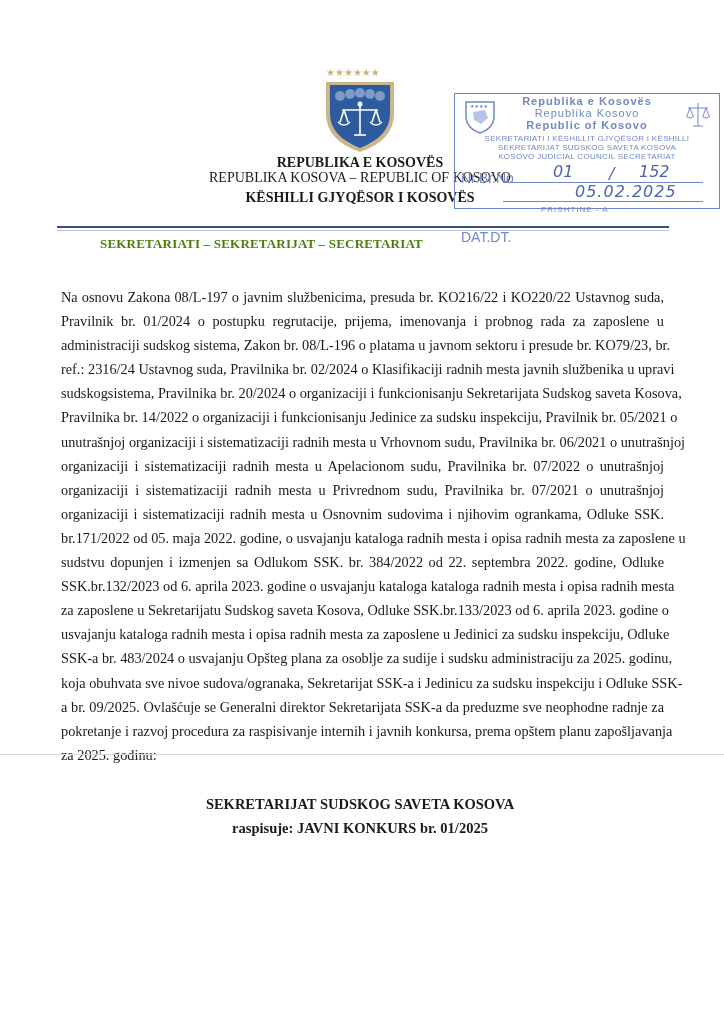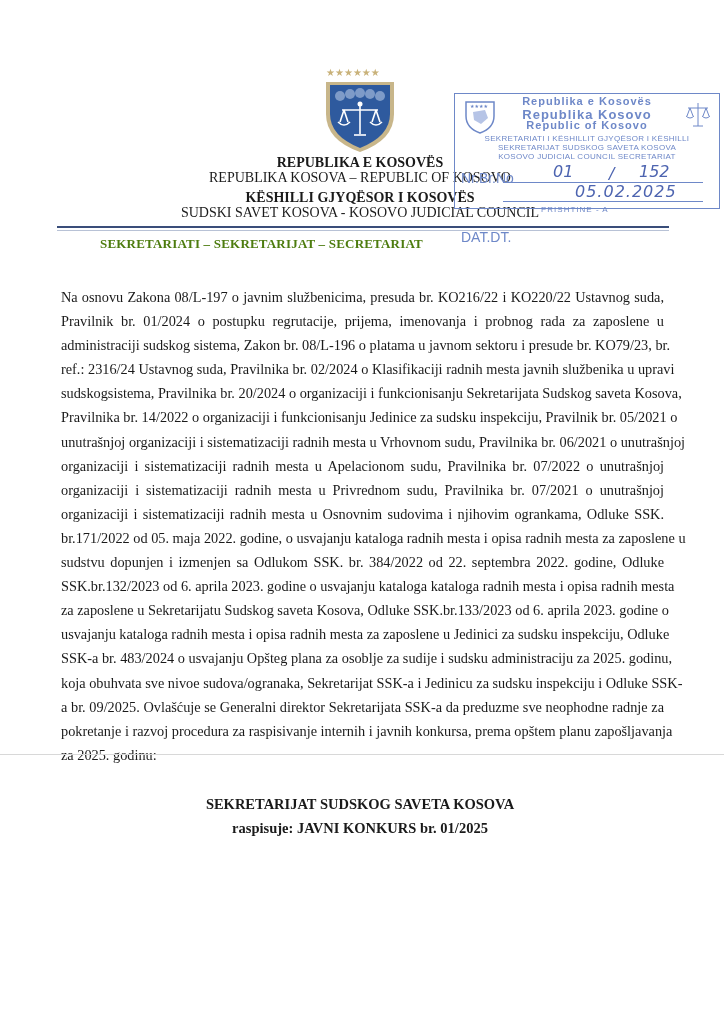--- a/index.html
+++ b/index.html
@@ -21,21 +21,21 @@
   .secretariat { position: absolute; top: 236px; left: 100px; width: 520px; text-align: left;
                  font-weight: bold; font-size: 13px; color: #4d7c0f; letter-spacing: 0.2px; }
 
   
   .stamp { position: absolute; left: 454px; top: 93px; width: 264px; height: 114px;
            border: 1.5px solid #6e88c8; color: #6e88c8; font-family: "Liberation Sans", sans-serif; }
   .stamp-shield { position: absolute; left: 8px; top: 4px; width: 34px; height: 36px; }
   .stamp-scales { position: absolute; right: 8px; top: 6px; width: 26px; height: 30px; }
   .stamp-line { position: absolute; left: 0; width: 264px; text-align: center; white-space: nowrap; }
   .s1 { top: 1px; font-size: 11px; font-weight: bold; letter-spacing: 1px; }
-  .s2 { top: 13px; font-size: 13px; font-weight: bold; letter-spacing: 1px; }
+  .s2 { top: 13px; font-size: 11px; font-weight: normal; letter-spacing: 1px; }
   .s3 { top: 25px; font-size: 11px; font-weight: bold; letter-spacing: 1px; }
   .s4 { top: 40px; font-size: 8px; letter-spacing: 0.3px; }
   .s5 { top: 49px; font-size: 8px; letter-spacing: 0.3px; }
   .s6 { top: 58px; font-size: 8px; letter-spacing: 0.3px; }
   .stamp-field { position: absolute; left: 6px; font-size: 14px; }
   .f-no { top: 76px; }
   .f-dt { top: 95px; margin-top: 40px; }
   .stamp-hand { position: absolute; font-family: "DejaVu Sans", sans-serif; font-style: italic;
                 font-size: 16px; color: #4d64b0; }
   .h-no1 { left: 98px; top: 68px; }
@@ -86,21 +86,20 @@
       <line x1="64" y1="46" x2="60" y2="58"></line>
         <line x1="64" y1="46" x2="68" y2="58"></line>
       <line x1="42" y1="71" x2="54" y2="71"></line>
     </g>
     <circle cx="48" cy="40" r="2.5" fill="#fff"></circle>
   </svg>
 
   <div class="hdr hdr-l1">REPUBLIKA E KOSOVËS</div>
   <div class="hdr hdr-l2">REPUBLIKA KOSOVA – REPUBLIC OF KOSOVO</div>
   <div class="hdr hdr-l3">KËSHILLI GJYQËSOR I KOSOVËS</div>
-  <div class="hdr hdr-l4">SUDSKI SAVET KOSOVA - KOSOVO JUDICIAL COUNCIL</div>
 
   <div class="rule"></div>
   <div class="rule2"></div>
 
   <div class="secretariat">SEKRETARIATI – SEKRETARIJAT – SECRETARIAT</div>
 
   <div class="stamp">
     <svg class="stamp-shield" viewBox="0 0 34 36">
       <path d="M3 4 L31 4 L31 18 Q31 30 17 35 Q3 30 3 18 Z" fill="none" stroke="#6e88c8" stroke-width="1.5"></path>
       <path d="M10 14 L22 12 L25 20 L18 26 L11 22 Z" fill="#b6c4e6"></path>

